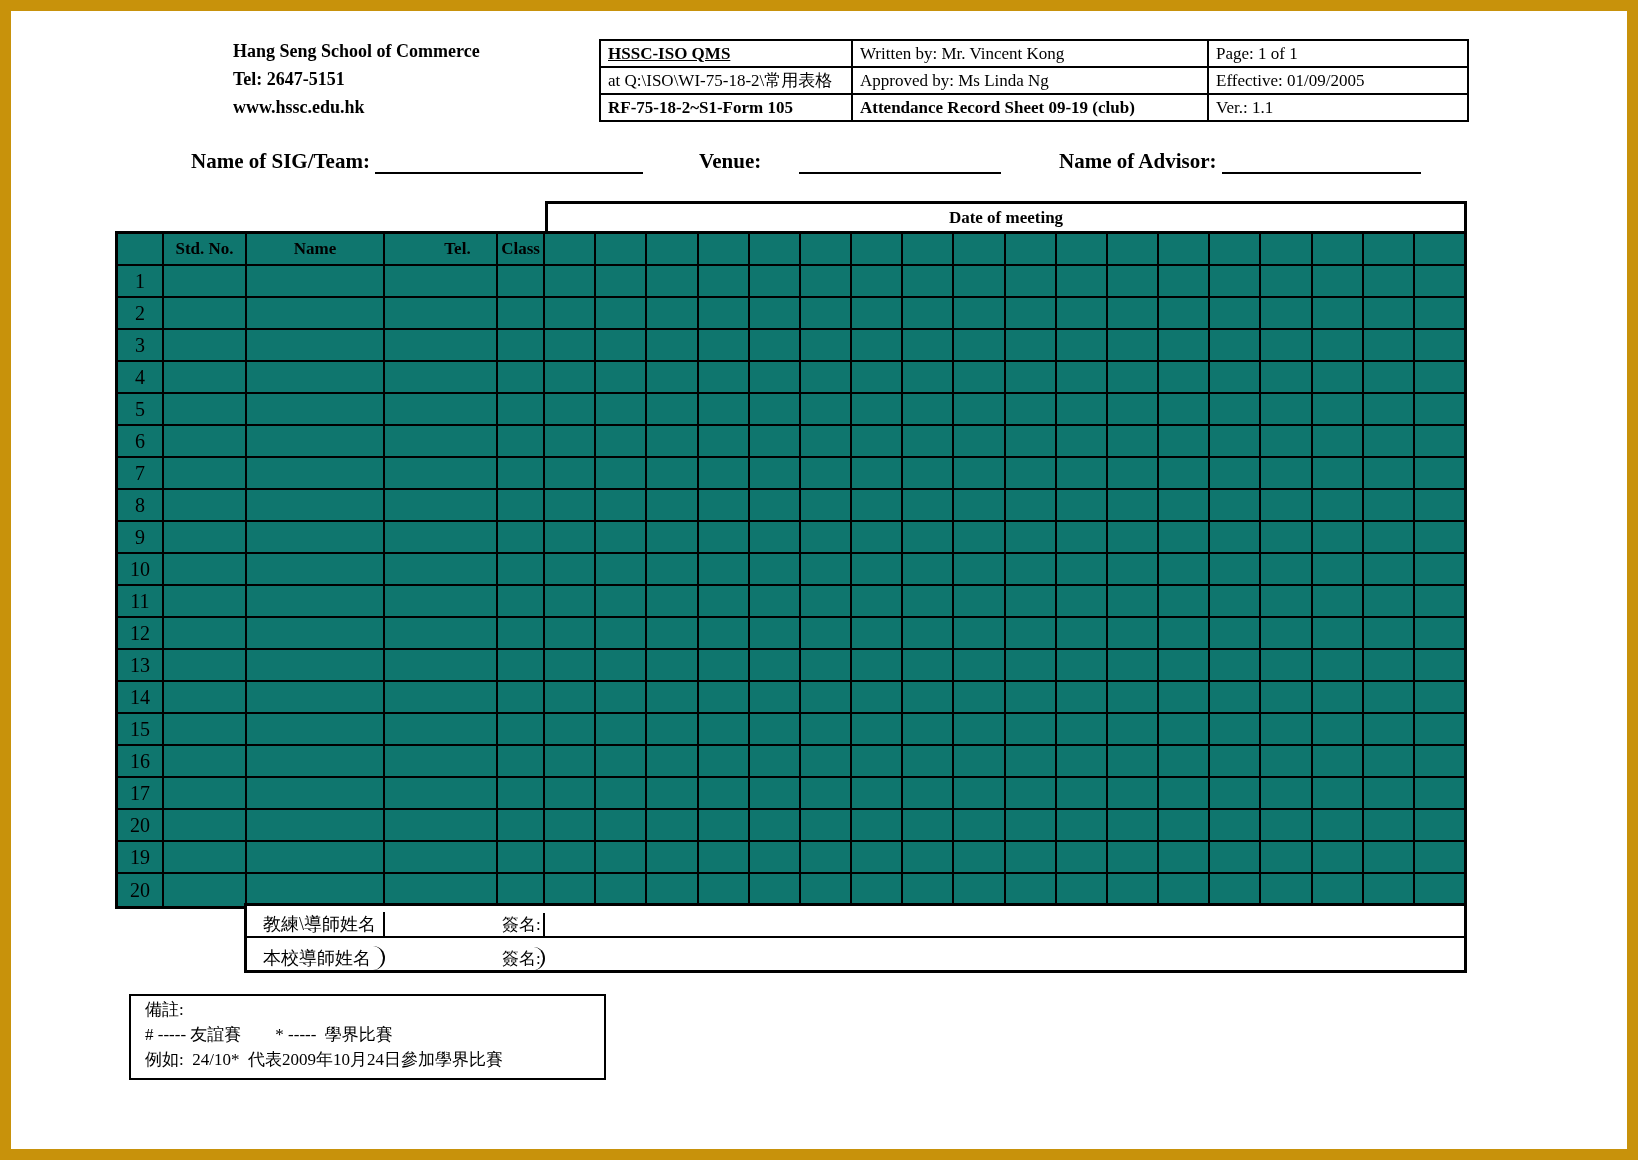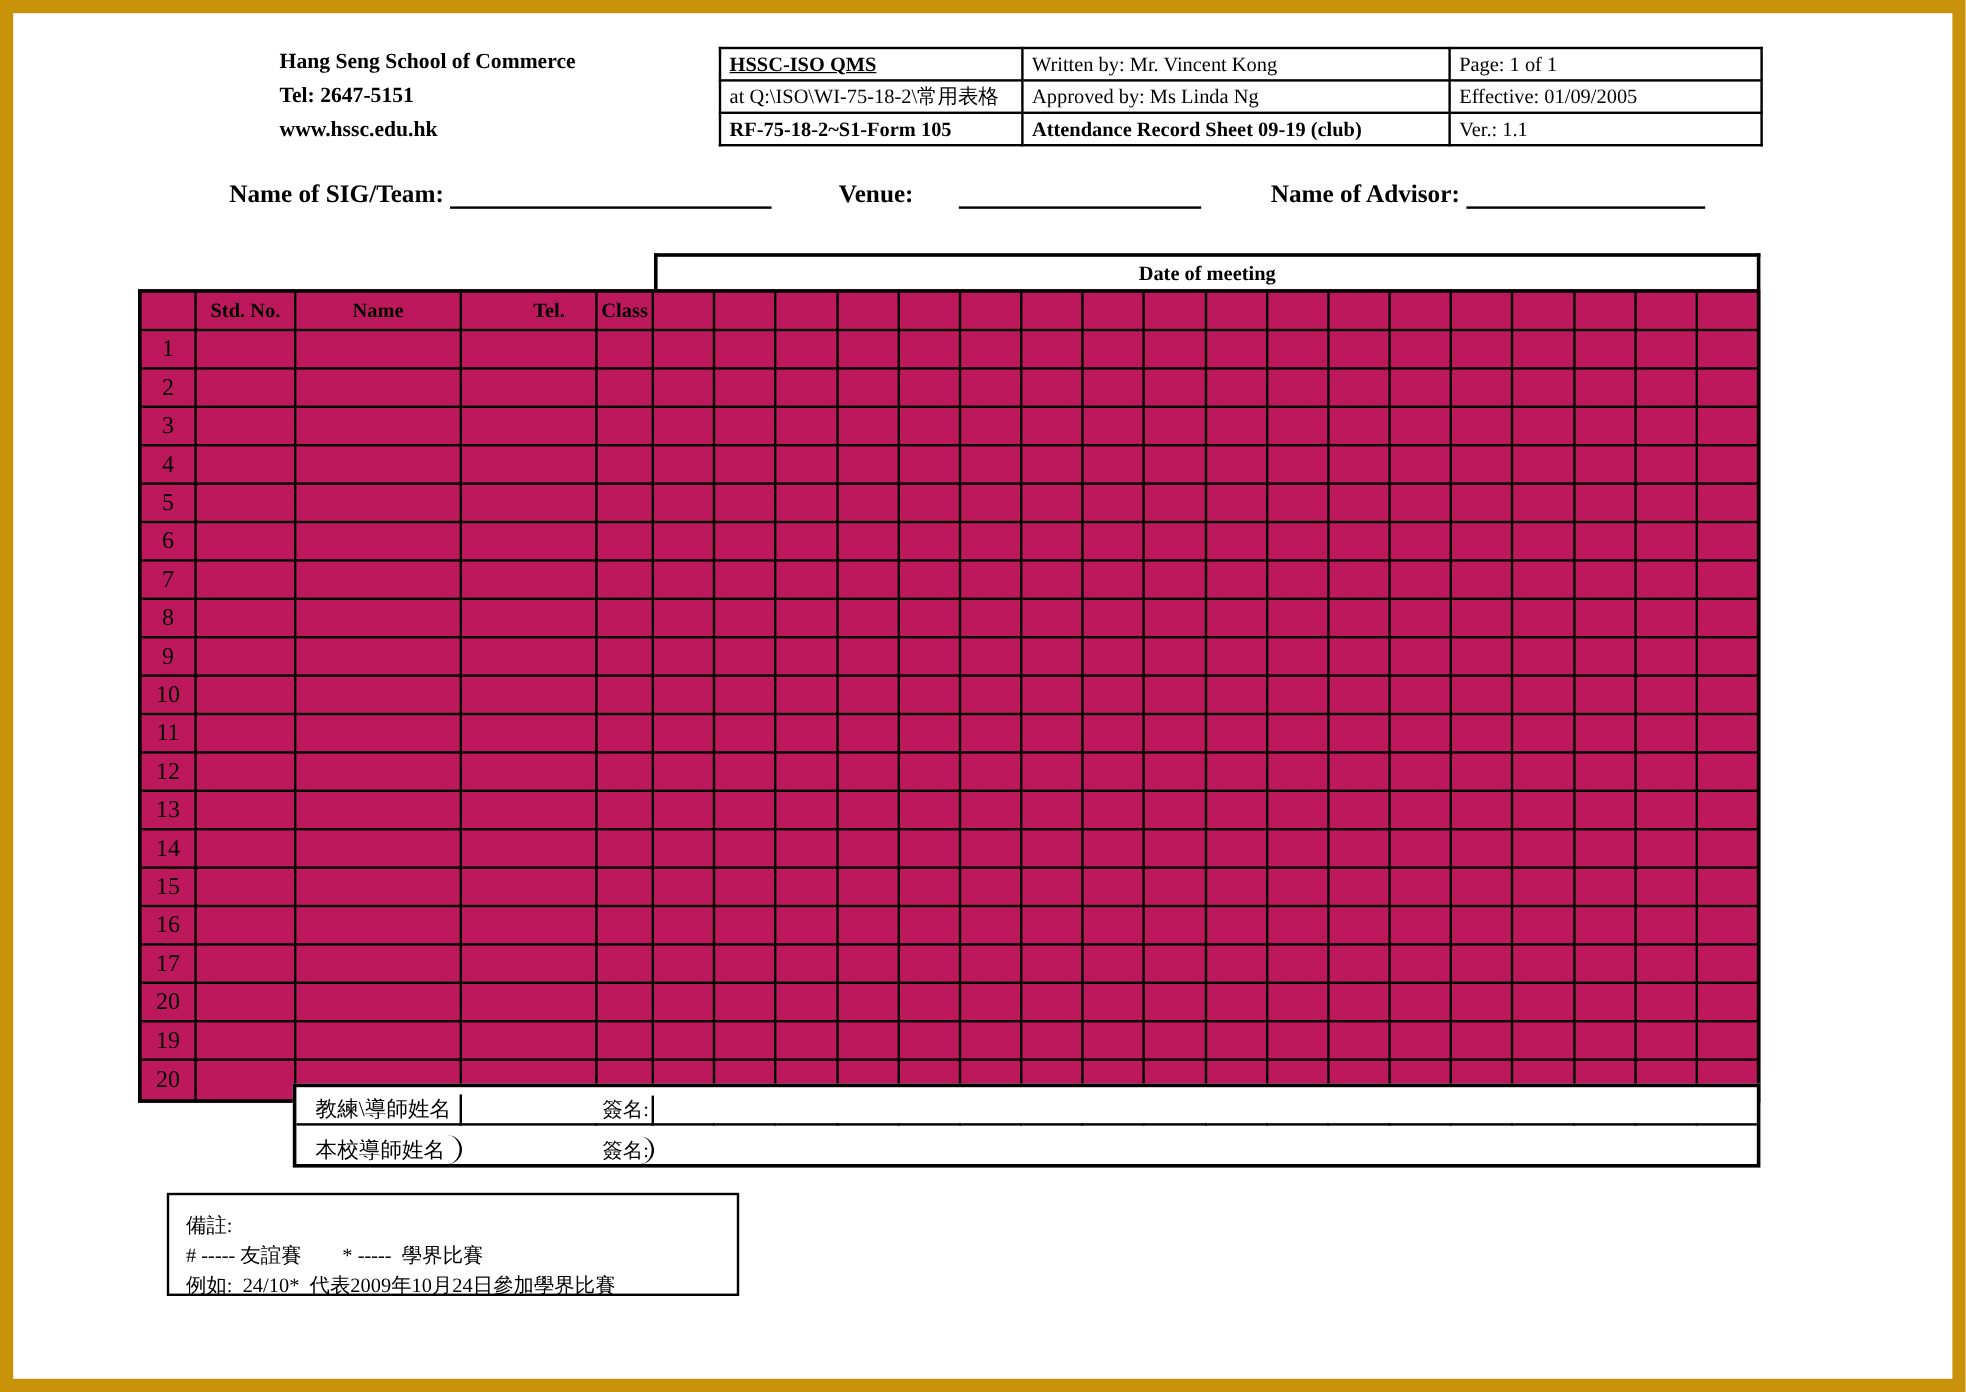--- a/index.html
+++ b/index.html
@@ -26,26 +26,26 @@
   .u { text-decoration:underline; }
 
   
   .fields { position:absolute; top:138px; left:0; width:100%; height:32px;
     font-size:21px; font-weight:bold; }
   .fields .grp { position:absolute; top:0; white-space:nowrap; }
   .blank { display:inline-block; border-bottom:2px solid #000; height:24px;
     vertical-align:bottom; }
 
   
-  .main-table { position:absolute; left:104px; top:200px; width:1156px; }
+  .main-table { position:absolute; left:104px; top:190px; width:1156px; }
   .date-banner { margin-left:430px; width:922px; height:30px;
     border:3px solid #000; border-bottom:none;
     display:flex; align-items:center; justify-content:center;
     font-weight:bold; font-size:17px; }
-  .grid { border:3px solid #000; width:1352px; background:#be185d; }
+  .grid { border:3px solid #000; width:1352px; background:#0f766e; }
   .grid-row { display:flex; height:32px; }
   .grid-row:last-child .cell { border-bottom:none; }
   .cell { border-right:2px solid #000; border-bottom:2px solid #000;
     display:flex; align-items:center; justify-content:center;
     overflow:hidden; flex:0 0 auto; }
   .cell:last-child { border-right:none; }
   .c0 { width:46px; } .c1 { width:83px; } .c2 { width:138px; }
   .c3 { width:113px;padding-left:34px; } .c4 { width:47px; }
   .dc { flex:1 1 0; }
   .header-row .cell { font-weight:bold; font-size:17px; }
@@ -53,22 +53,22 @@
 
   
   .sig-table { position:absolute; left:233px; top:892px; width:1223px;
     border:3px solid #000; background:#fff; }
   .sig-row { display:flex; height:32px;align-items:flex-end; }
   .sig-row:last-child .cell { border-bottom:none;border-radius:15px; }
   .sig-label { justify-content:flex-start; padding-left:16px; font-size:18px; }
   .sig-sign { justify-content:flex-start; padding-left:4px; font-size:17px; }
 
   
-  .note-box { position:absolute; left:128px; top:983px; width:477px; height:86px;
-    border:2px solid #000; padding:13px 14px; font-size:17px; }
+  .note-box { position:absolute; left:118px; top:983px; width:477px; height:86px;
+    border:2px solid #000; padding:1px 14px; font-size:17px; }
   .note-box div { height:25px; line-height:25px; white-space:pre; }
 </style>
 </head>
 <body>
 
 <div class="school">
   <div>Hang Seng School of Commerce</div>
   <div>Tel: 2647-5151</div>
   <div>www.hssc.edu.hk</div>
 </div>

